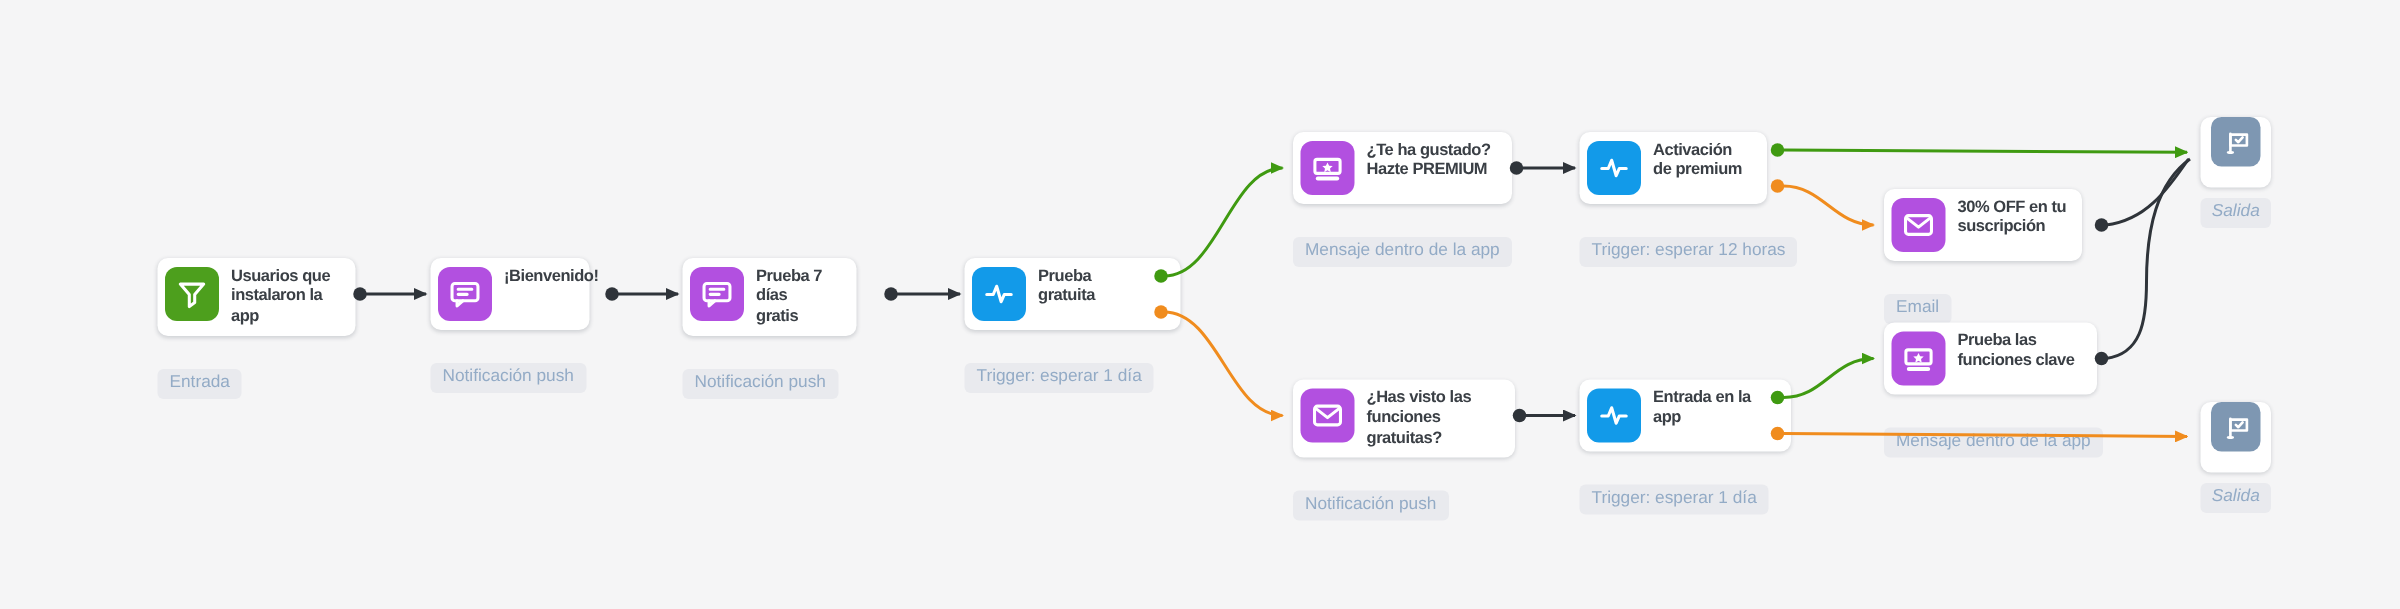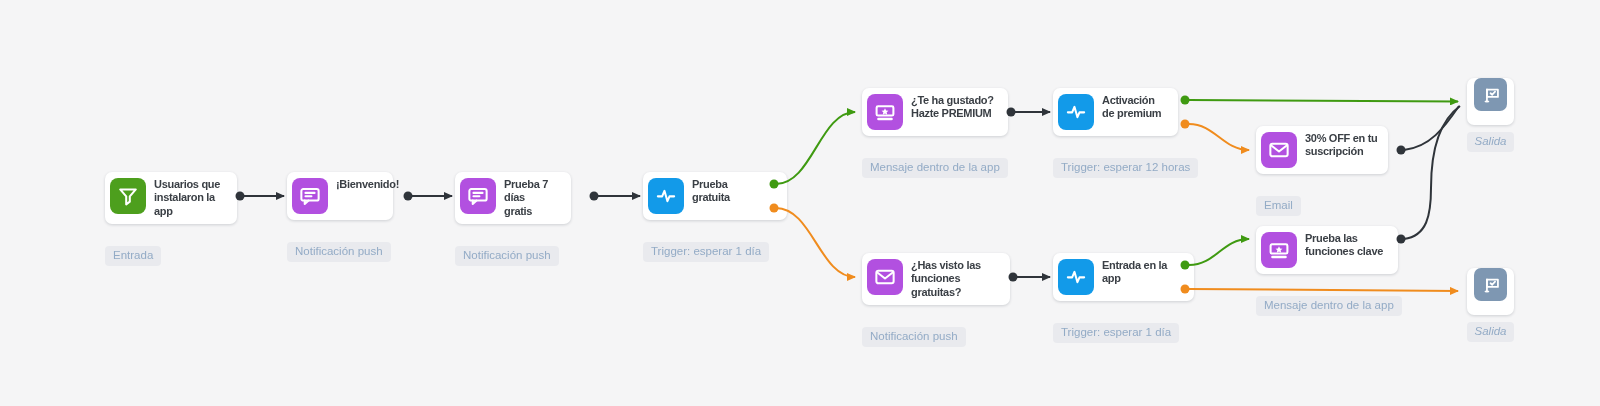--- a/index.html
+++ b/index.html
@@ -200,21 +200,21 @@
         <svg width="24" height="24" viewBox="0 0 20 20" fill="none" stroke="#fff" stroke-width="1.7" stroke-linecap="round" stroke-linejoin="round">
             <path d="M3.2 10.3h3.6l1.9-4.6 2.5 8.6 1.7-4h3.9"></path>
           </svg>
       </span>
       <span class="title">Entrada en la
 app</span>
     </div>
     <span class="badge">Trigger: esperar 1 día</span>
   </div>
 
-  <div class="node" style="left:1256px;top:226px;width:142px">
+  <div class="node" style="left:1256px;top:215px;width:142px">
     <div class="card" style="width:142px">
       <span class="icon ic-purple">
         <svg width="24" height="24" viewBox="0 0 20 20" fill="none" stroke="#fff" stroke-width="1.7" stroke-linecap="round" stroke-linejoin="round">
             <rect x="3" y="5.2" width="14" height="7.8" rx="1.2"></rect>
             <path d="M10 6.9l.9 1.8 2 .2-1.5 1.4.4 2-1.8-1-1.8 1 .4-2-1.5-1.4 2-.2z" fill="#fff" stroke="none"></path>
             <path d="M4.6 15.8h10.8" stroke-width="2.2"></path>
           </svg>
       </span>
       <span class="title">Prueba las
 funciones clave</span>

